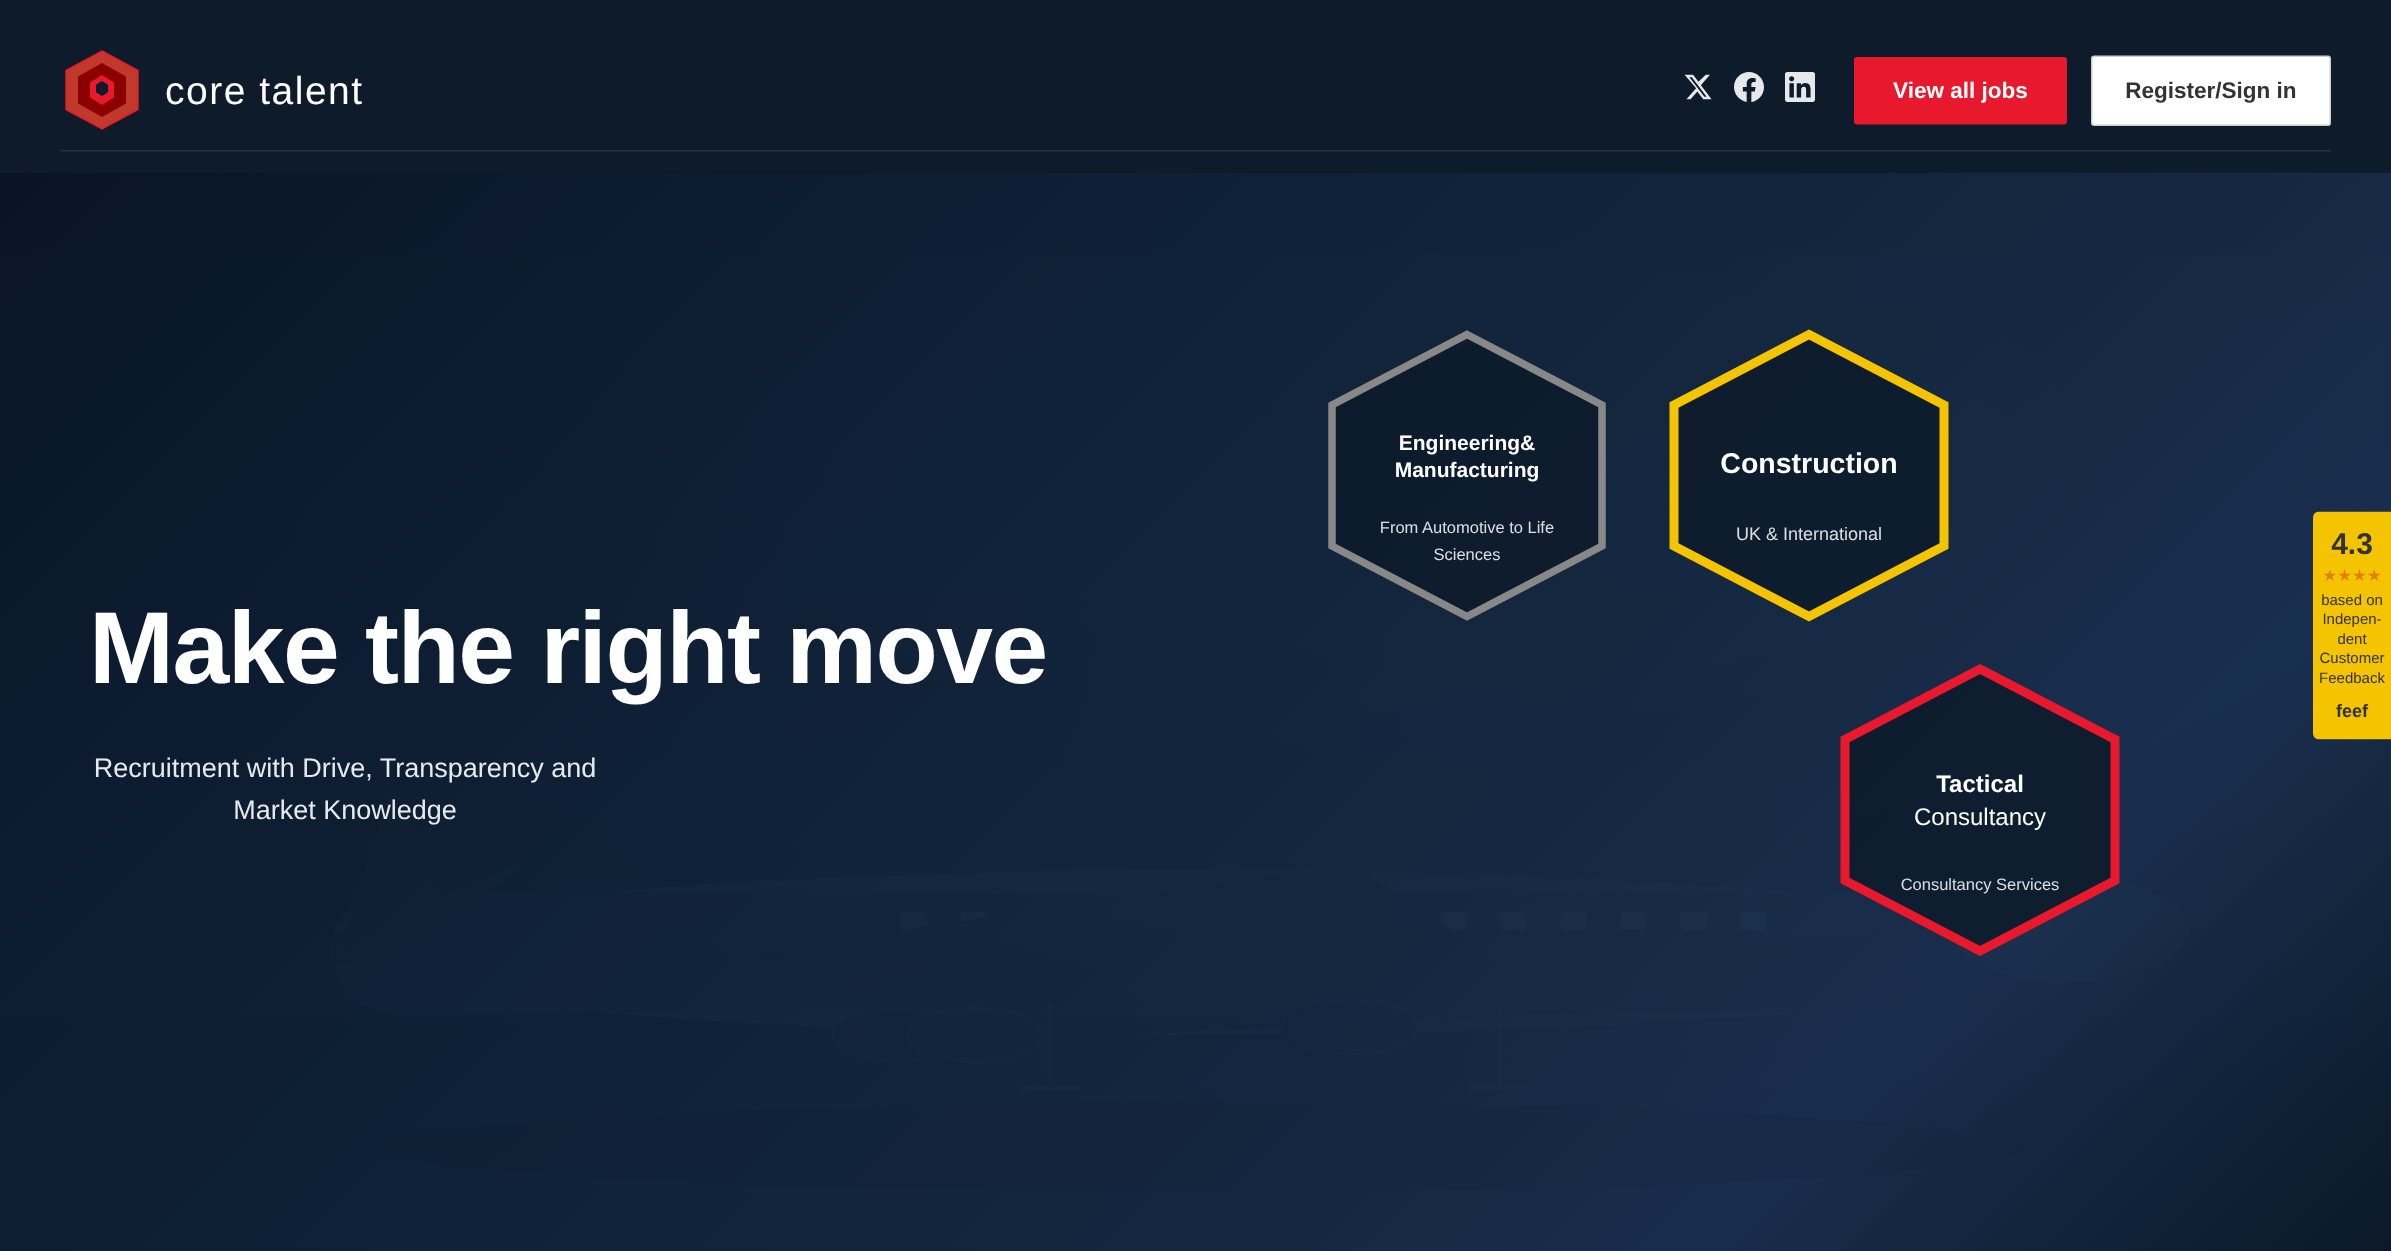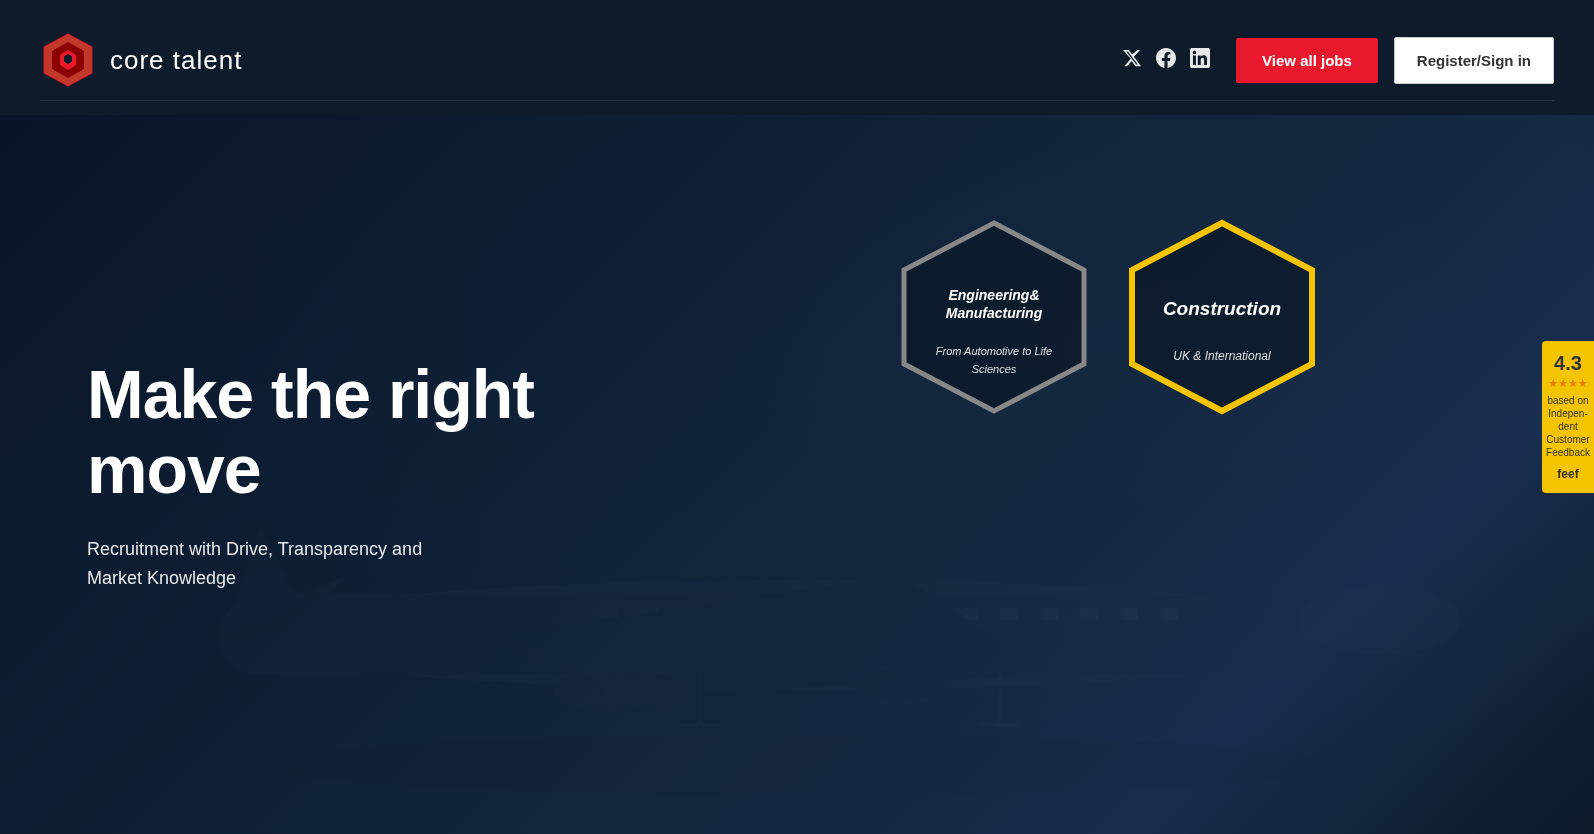--- a/index.html
+++ b/index.html
@@ -105,47 +105,47 @@
       bottom: 0;
       left: 0;
       width: 100%;
       height: 100%;
       opacity: 0.25;
     }
 
     .hero-content {
       position: relative;
       z-index: 10;
-      padding-left: 87px;
+      padding-left: 40px;
       width: 45%;
+      text-align: center;
     }
     .hero-title {
       font-size: 68px;
       font-weight: 900;
       line-height: 1.1;
       margin-bottom: 28px;
       letter-spacing: -1px;
     }
     .hero-subtitle {
       font-size: 18px;
       font-weight: 300;
       line-height: 1.6;
       opacity: 0.9;
       max-width: 380px;
     }
 
     
     .hexagons-container {
       position: absolute;
-      right: 60px;
+      right: 76px;
       top: 50%;
       transform: translateY(-50%);
       width: 680px;
       height: 560px;
-      font-style: italic;
     }
 
     
     .feefo-widget {
       position: fixed;
       right: 0;
       top: 50%;
       transform: translateY(-50%);
       background: #f5c400;
       width: 52px;
@@ -295,20 +295,28 @@
     <div style="position:absolute; top:20px; left:258px;">
       <svg width="220" height="220" viewBox="0 0 220 220">
         <polygon points="110,8 200,55 200,149 110,196 20,149 20,55" fill="rgba(13,27,42,0.85)" stroke="#f5c400" stroke-width="6"></polygon>
         <text x="110" y="100" text-anchor="middle" fill="white" font-size="19" font-weight="700" font-family="Arial">Construction</text>
         <text x="110" y="145" text-anchor="middle" fill="white" font-size="12" font-family="Arial" opacity="0.85">UK &amp; International</text>
       </svg>
     </div>
 
 
 
+    <div style="position:absolute; top:243px; left:372px;">
+      <svg width="220" height="220" viewBox="0 0 220 220">
+        <polygon points="110,8 200,55 200,149 110,196 20,149 20,55" fill="rgba(13,27,42,0.85)" stroke="#e8192c" stroke-width="6"></polygon>
+        <text x="110" y="90" text-anchor="middle" fill="white" font-size="16" font-weight="700" font-family="Arial">Tactical</text>
+        <text x="110" y="112" text-anchor="middle" fill="white" font-size="16" font-weight="400" font-family="Arial">Consultancy</text>
+        <text x="110" y="155" text-anchor="middle" fill="white" font-size="11" font-family="Arial" opacity="0.85">Consultancy Services</text>
+      </svg>
+    </div>
 
   </div>
 </section>
 
 <div class="feefo-widget">
   <span class="feefo-score">4.3</span>
   <div class="feefo-stars">★★★★</div>
   <div class="feefo-text">based on<br>Indepen-<br>dent<br>Customer<br>Feedback</div>
   <div class="feefo-label">feef</div>
 </div>

